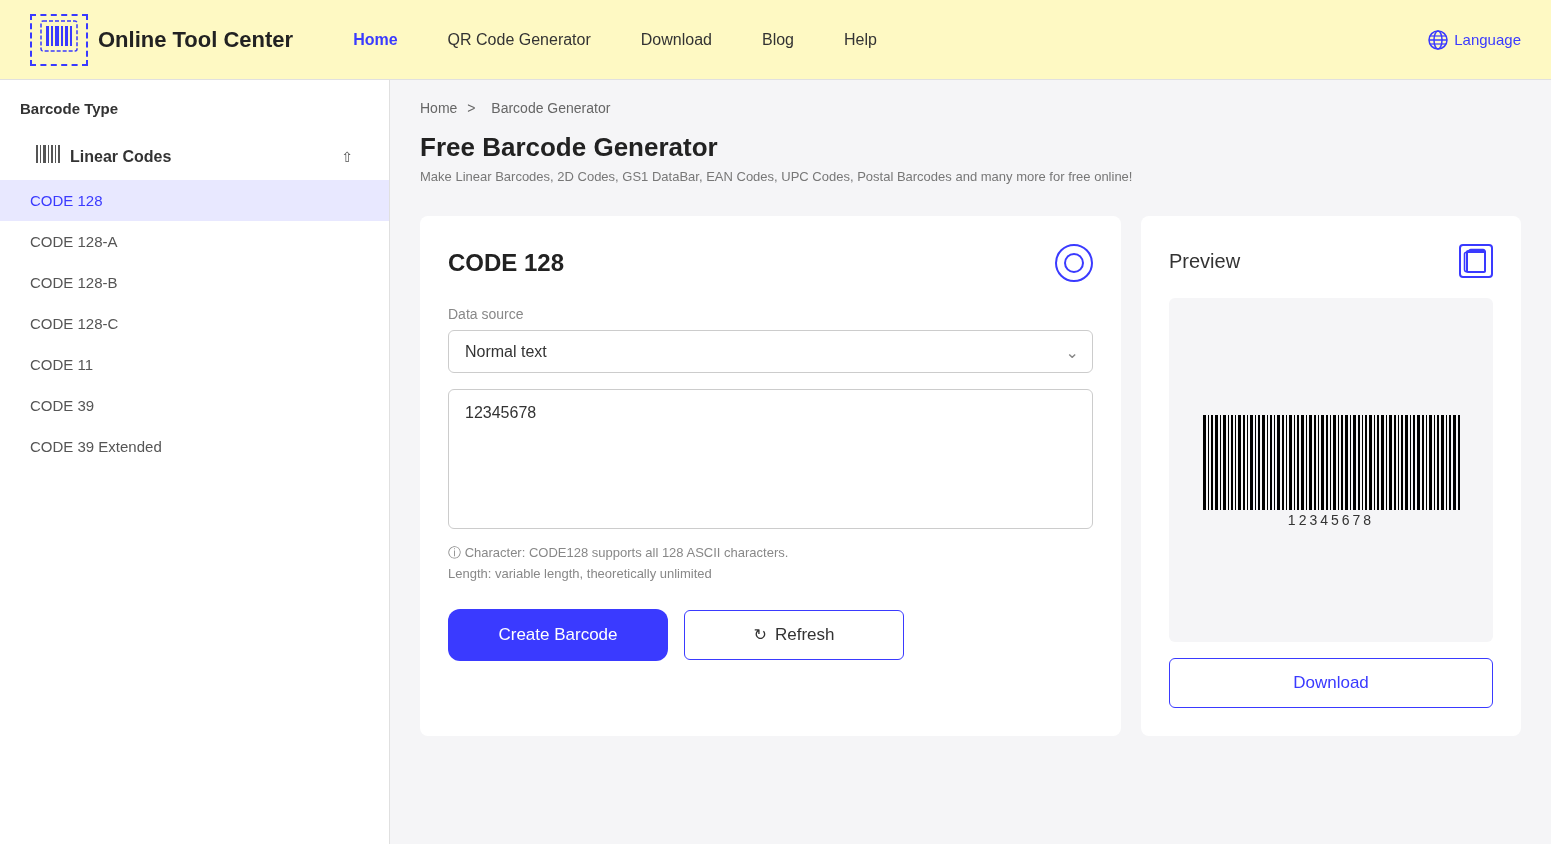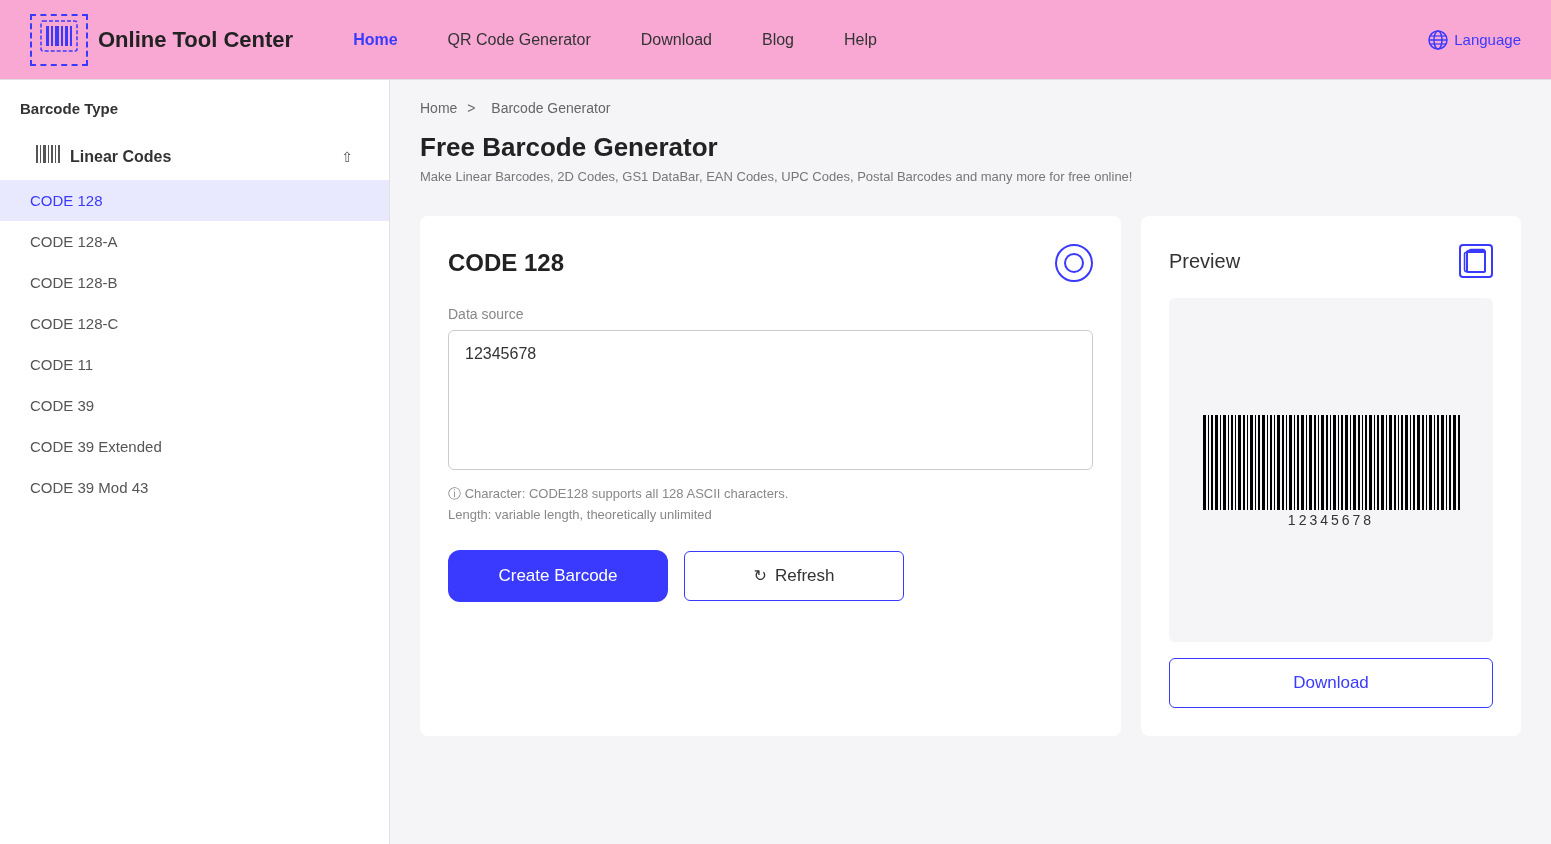--- a/index.html
+++ b/index.html
@@ -1,20 +1,20 @@
 <!DOCTYPE html>
 <html><head>
   <meta charset="utf-8">
   <style>
     * { box-sizing: border-box; margin: 0; padding: 0; }
     body { font-family: Arial, sans-serif; background: #f5f5f7; color: #333; }
 
     
     .header {
-      background: #f9a8d4;
+      background: #fef9c3;
       border-bottom: 1px solid #e0e0e0;
       display: flex;
       align-items: center;
       padding: 0 30px;
       height: 80px;
       position: relative;
       z-index: 10;
     }
     .logo-area {
       display: flex;
@@ -410,21 +410,20 @@
       <span class="chevron-up">⇧</span>
     </div>
 
     <div class="sidebar-item active">CODE 128</div>
     <div class="sidebar-item">CODE 128-A</div>
     <div class="sidebar-item">CODE 128-B</div>
     <div class="sidebar-item">CODE 128-C</div>
     <div class="sidebar-item">CODE 11</div>
     <div class="sidebar-item">CODE 39</div>
     <div class="sidebar-item">CODE 39 Extended</div>
-    <div class="sidebar-item">CODE 39 Mod 43</div>
   </aside>
 
   <main class="main">
 
     <div class="breadcrumb">
       <a href="#">Home</a>
       <span>&gt;</span>
       <span>Barcode Generator</span>
     </div>
 
@@ -435,20 +434,28 @@
 
       <div class="generator-card">
         <div class="generator-header">
           <span class="generator-title">CODE 128</span>
           <div class="info-circle">
             <div class="info-inner"></div>
           </div>
         </div>
 
         <div class="form-label">Data source</div>
+        <div class="select-wrapper">
+          <select class="select-box">
+            <option>Normal text</option>
+            <option>Hex</option>
+            <option>Base64</option>
+          </select>
+          <span class="select-arrow">⌄</span>
+        </div>
 
         <textarea class="textarea-box" style="">12345678</textarea>
 
         <div class="hint-text">
           <span class="hint-icon">ⓘ</span>
           <span> Character: CODE128 supports all 128 ASCII characters.<br>Length: variable length, theoretically unlimited</span>
         </div>
 
         
         <div class="buttons-row">

